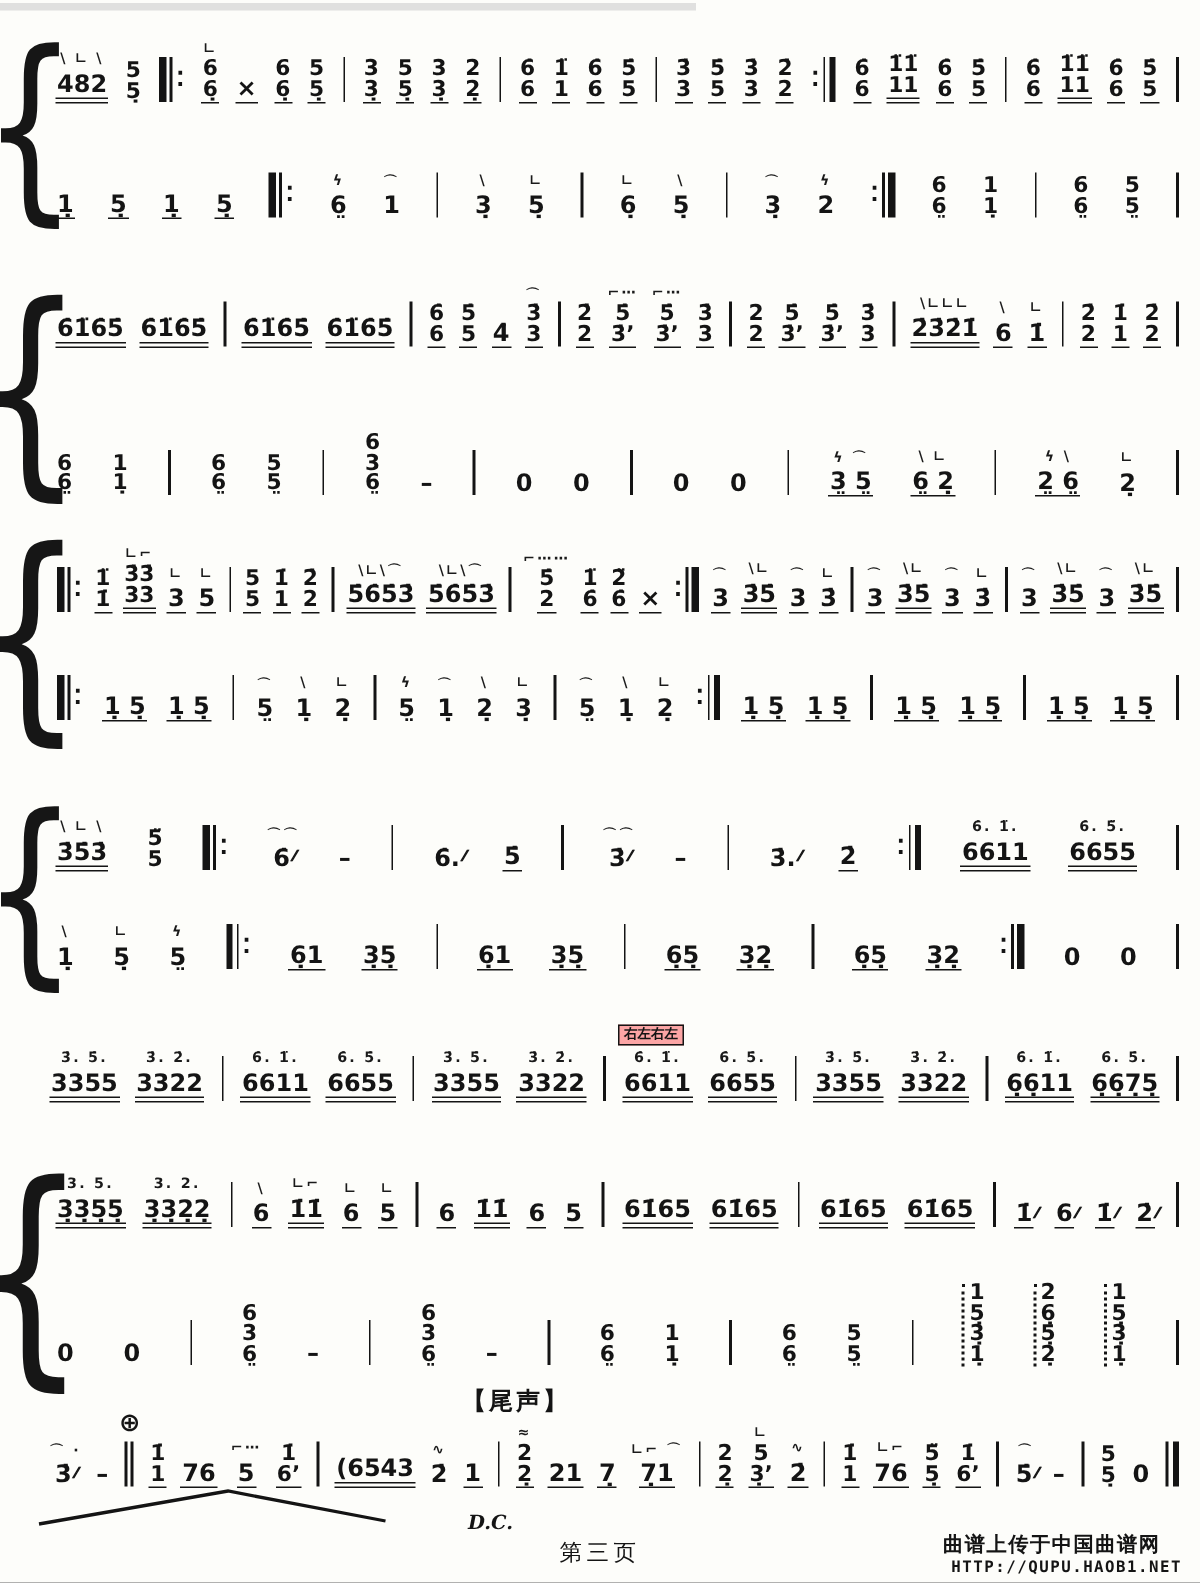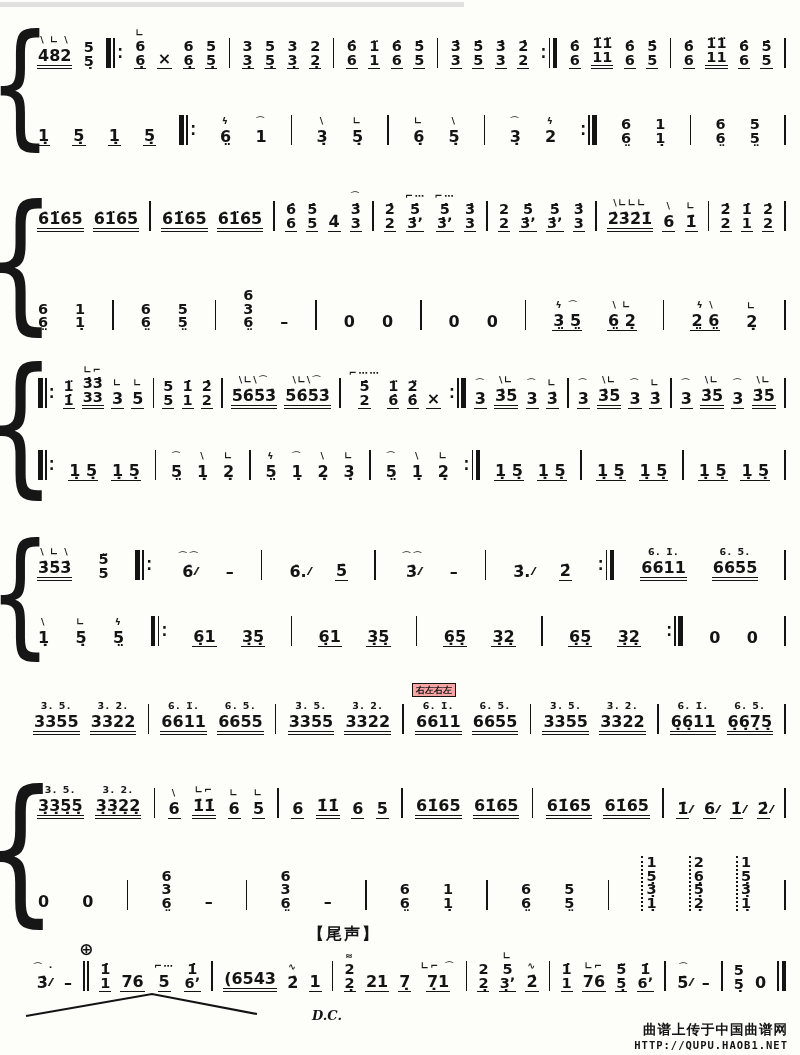--- a/index.html
+++ b/index.html
@@ -33,21 +33,21 @@
   .bartop{position:absolute;top:-22px;left:-4px;font:bold 17px "DejaVu Sans",sans-serif;}
   .hand-box{position:absolute;top:-17px;left:-2px;border:1px solid #141414;padding:0 3px;
             font:bold 9px/12px "DejaVu Sans",sans-serif;white-space:nowrap;background:#fca5a5;}
   .hasbox{overflow:visible;}
   .syslabel{position:absolute;top:-26px;left:300px;font:bold 16px "DejaVu Sans",sans-serif;letter-spacing:2px;}
   .dc{position:absolute;left:260px;top:58px;font:bold italic 13px "DejaVu Serif",serif;margin-left:44px;}
   .hat{position:absolute;left:16px;top:40px;}
   .footer-page{position:absolute;top:1026px;left:0;right:0;text-align:center;
                font:15px "DejaVu Sans",sans-serif;letter-spacing:3px;}
   .credit{position:absolute;top:1021px;right:12px;text-align:right;}
-  .credit-l1{font:bold 13.5px "DejaVu Sans",sans-serif;letter-spacing:1px;}
+  .credit-l1{font:bold 13.5px "DejaVu Sans",sans-serif;letter-spacing:1px;text-align:center;}
   .credit-l2{font:bold 10.5px "DejaVu Sans Mono",monospace;letter-spacing:1px;margin-left:20px;}
 </style>
 </head>
 <body>
 
 <div class="page">
   <div class="scan-noise"></div>
 
   <div id="score">
       <div class="system s1" style="top: 24px;">
@@ -2192,17 +2192,18 @@
             </div>
           </div>
         </div>
         <div class="dc">D.C.</div>
         <svg width="235" height="28" class="hat">
           <polyline points="2,26 128,4 233,24" fill="none" stroke="#141414" stroke-width="2.2"></polyline>
         </svg>
       </div>
     </div>
 
+  <div class="footer-page">第三页</div>
   <div class="credit">
     <div class="credit-l1">曲谱上传于中国曲谱网</div>
     <div class="credit-l2">HTTP://QUPU.HAOB1.NET</div>
   </div>
 </div>
 
 </body></html>

